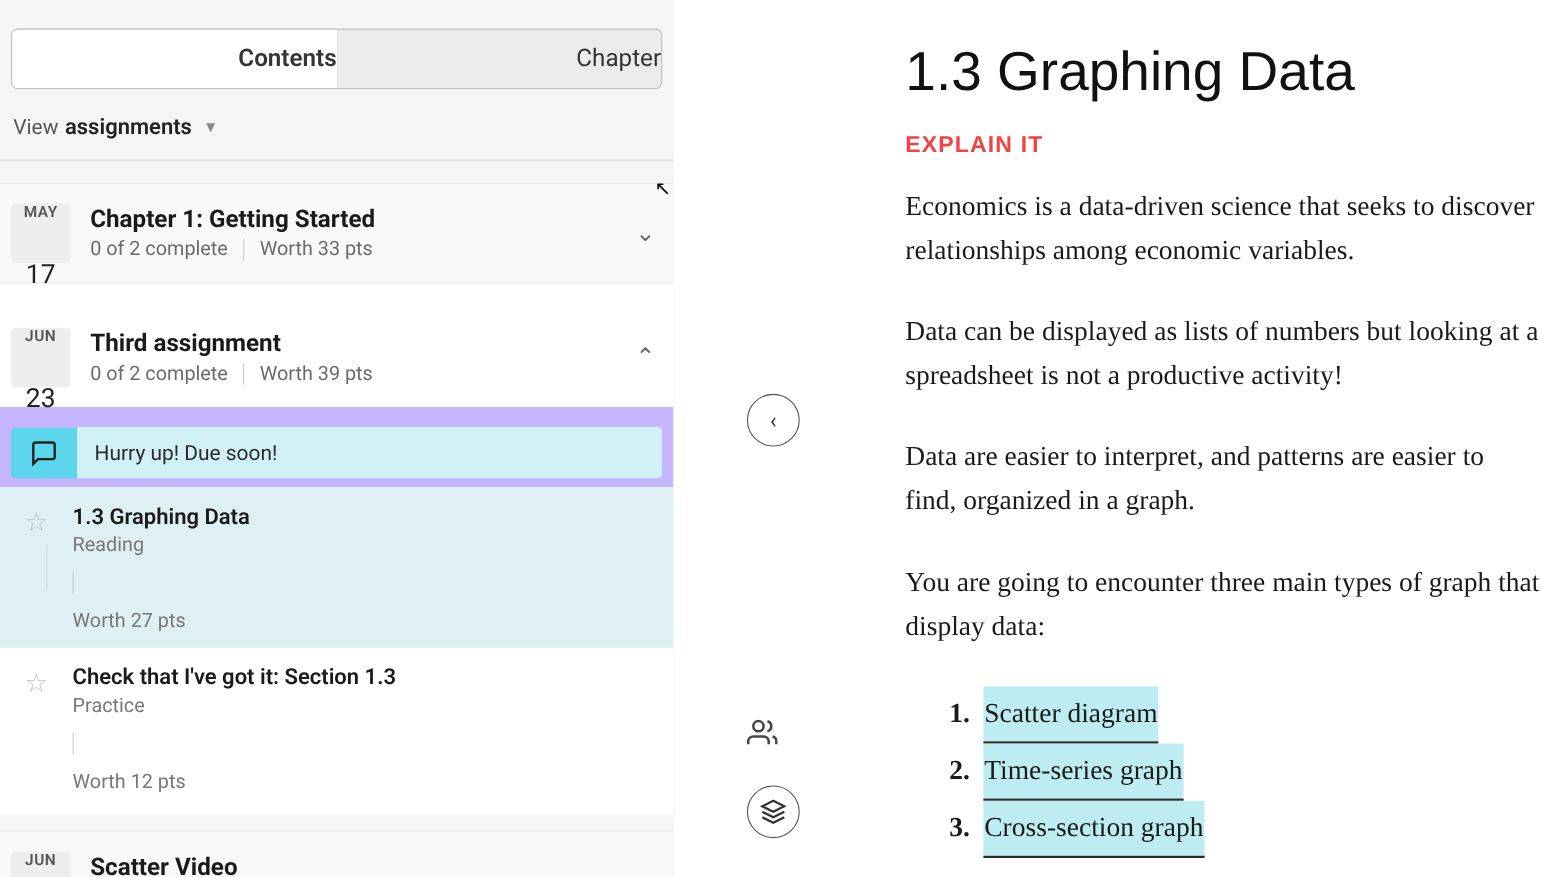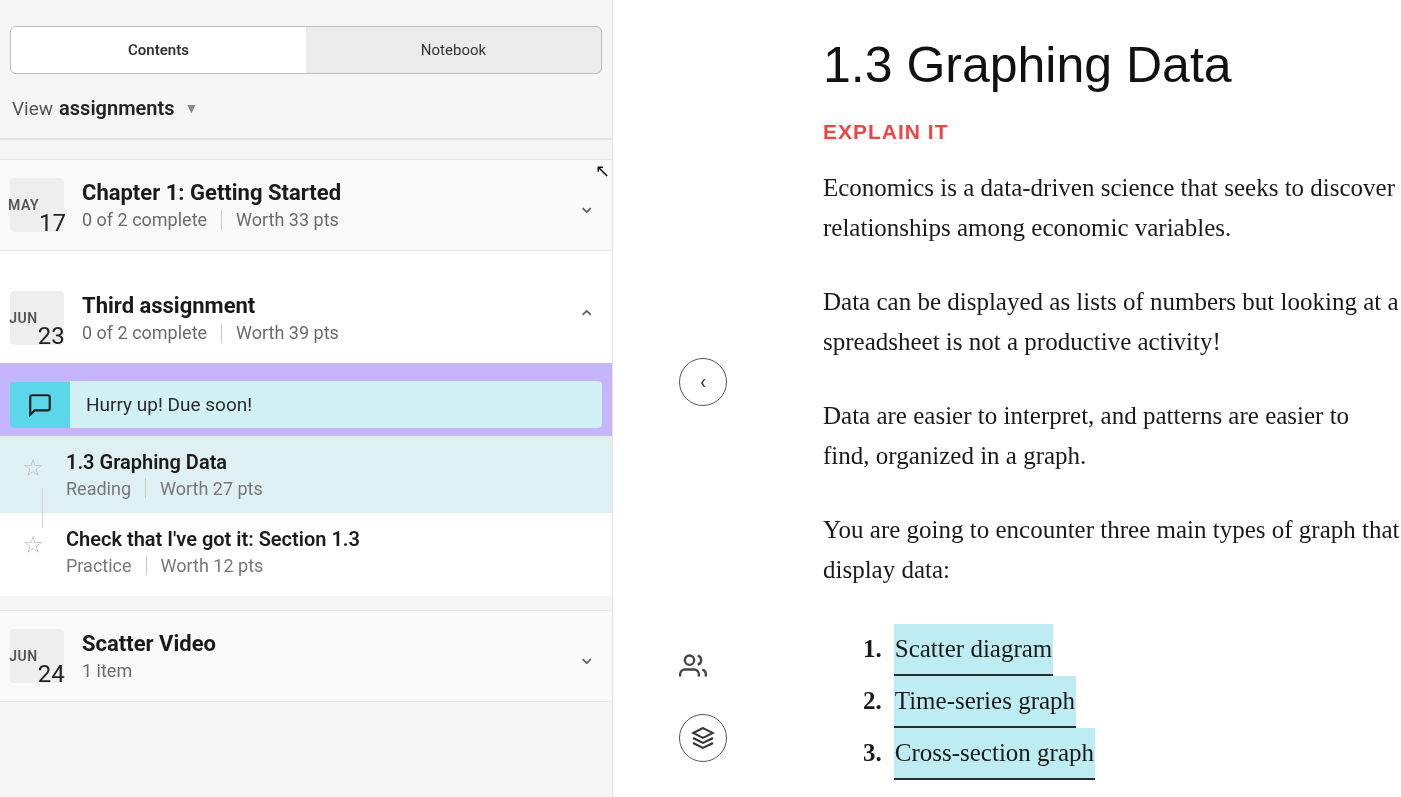--- a/index.html
+++ b/index.html
@@ -2,32 +2,32 @@
 <html><head>
 <meta charset="utf-8">
 <style>
 * { margin:0; padding:0; box-sizing:border-box; }
 html,body { width:1401px; height:797px; font-family:-apple-system,BlinkMacSystemFont,"Segoe UI",Roboto,sans-serif; overflow:hidden; }
 body { display:flex; background:#fff; }
 
 
 .left-panel { width:613px; height:797px; background:#f5f5f5; border-right:1px solid #e5e5e5; overflow-y:auto; position:relative; }
 .tab-bar { margin:26px 10px 18px 10px; display:flex; border:1px solid #bdbdbd; border-radius:6px; overflow:hidden; background:#ebebeb; }
-.tab { flex:1; text-align:center; padding:14px 0; font-size:15px; color:#333; cursor:pointer; }
+.tab { flex:1; text-align:right; padding:14px 0; font-size:22px; color:#333; cursor:pointer; }
 .tab.active { background:#fff; font-weight:600; }
 .view-row { padding:4px 12px 18px 12px; font-size:20px; color:#333; display:flex; align-items:center; gap:6px; }
 .view-label { color:#555; font-size:19px; }
 .view-value { font-weight:600; color:#222; }
 .chev-down { font-size:14px; color:#888; margin-left:4px; }
 
 .divider { height:2px; background:#e3e3e3; }
 .spacer19 { height:19px; background:#f5f5f5; }
 
 .assign-row { background:#f9f9f9; border-top:1px solid #e6e6e6; border-bottom:1px solid #e6e6e6; display:flex; align-items:center; padding:18px 16px 18px 10px; cursor:pointer; }
-.date-block { width:54px; height:54px; background:#eeeeee; border-radius:4px; display:flex; flex-direction:row; align-items:center; justify-content:center; margin-right:18px; }
+.date-block { width:54px; height:54px; background:#eeeeee; border-radius:4px; display:flex; flex-direction:column; align-items:center; justify-content:flex-start; margin-right:18px; }
 .date-month { font-size:14px; font-weight:600; color:#555; letter-spacing:.5px; }
 .date-day { font-size:24px; font-weight:400; color:#222; line-height:1;margin-top:36px; }
 .assign-body { flex:1; }
 .assign-title { font-size:22px; font-weight:700; color:#1a1a1a; margin-bottom:4px; }
 .assign-meta { font-size:18px; color:#6b6b6b; display:flex; align-items:center; gap:14px; }
 .meta-sep { width:1px; height:20px; background:#ccc; }
 .assign-chevron { font-size:22px; color:#666; }
 
 .gap-row { height:22px; background:#fff; }
 
@@ -36,21 +36,21 @@
 .alert-icon { width:60px; height:46px; background:#5cd6ea; display:flex; align-items:center; justify-content:center; border-radius:4px 0 0 4px; }
 .alert-text { flex:1; background:#d1f1f7; padding:12px 16px; font-size:19px; color:#2b2b2b; border-radius:0 4px 4px 0; }
 
 .items-container { background:#fff; padding-bottom:6px; }
 .item { display:flex; align-items:flex-start; padding:14px 16px 14px 18px; gap:18px; cursor:pointer; position:relative; }
 .item.active { background:#def0f3; }
 .star-col { width:30px; display:flex; justify-content:center; padding-top:4px; }
 .star { font-size:24px; color:#bdbdbd; }
 .item-body { flex:1; }
 .item-title { font-size:20px; font-weight:600; color:#1a1a1a; margin-bottom:4px; }
-.item-meta { font-size:18px; color:#777; display:flex; align-items:flex-start; gap:14px; }
+.item-meta { font-size:18px; color:#777; display:flex; align-items:flex-start; gap:14px;flex-direction:column; }
 .connector { position:absolute; left:42px; top:52px; width:1px; height:40px; background:#d4d4d4; }
 
 
 .right-panel { flex:1; height:797px; background:#fff; position:relative; overflow:hidden; }
 .content { padding:36px 0 0 210px; font-family:Georgia,"Times New Roman",serif; color:#1a1a1a; }
 .h1 { font-size:50px; font-weight:400; font-family:-apple-system,sans-serif; margin-bottom:26px; color:#111; }
 .explain { font-size:21px; font-weight:800; letter-spacing:1px; color:#ef4444; font-family:-apple-system,sans-serif; margin-bottom:24px; }
 .para { font-size:25px; line-height:1.6; margin-bottom:34px; color:#1a1a1a; }
 .ol { list-style:none; padding-left:40px; }
 .ol li { font-size:25px; line-height:2; display:flex; align-items:baseline; gap:12px; }
@@ -66,21 +66,21 @@
 
 .cursor-arrow { position:absolute; left:595px; top:160px; font-size:18px; color:#000; pointer-events:none; }
 </style>
 </head>
 <body>
 
 <div class="left-panel">
 
   <div class="tab-bar">
     <div class="tab active">Contents</div>
-    <div class="tab">Notebook</div>
+    <div class="tab">Chapter</div>
   </div>
 
   <div class="view-row">
     <span class="view-label">View</span>
     <span class="view-value">assignments</span>
     <span class="chev-down">▼</span>
   </div>
 
   <div class="divider"></div>
   <div class="spacer19"></div>

